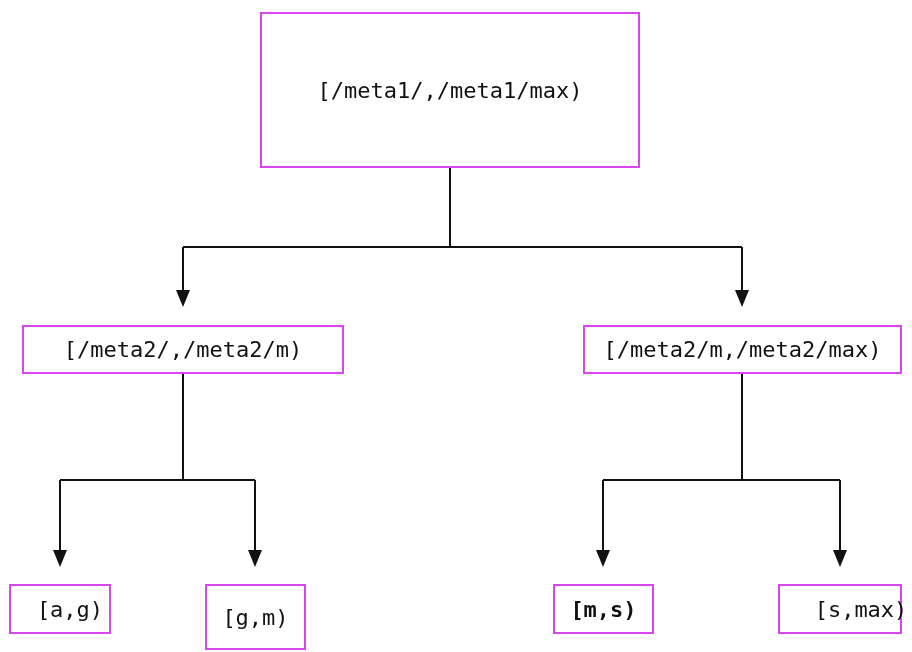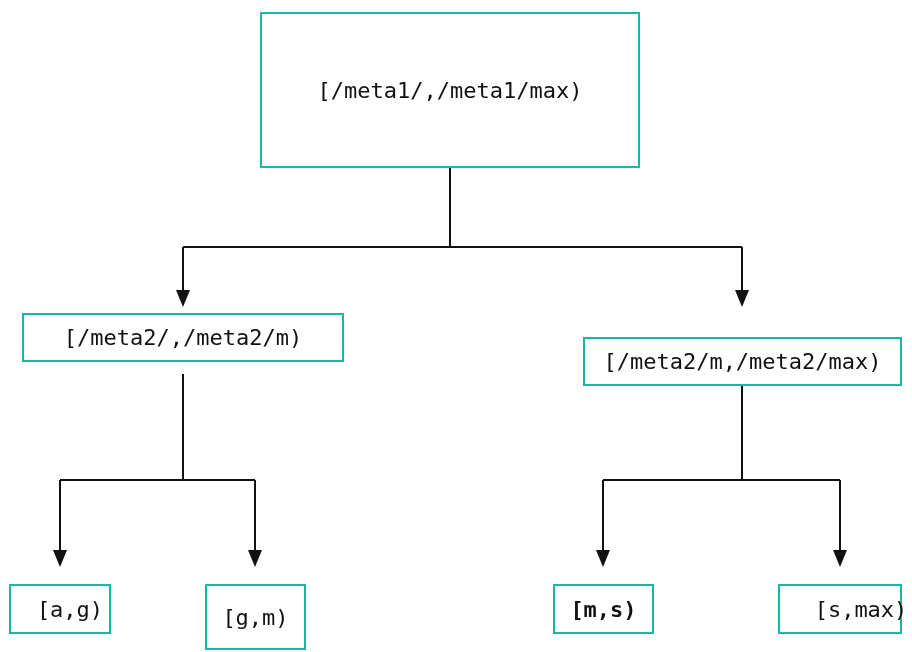--- a/index.html
+++ b/index.html
@@ -28,32 +28,32 @@
     stroke-width: 2;
     fill: none;
   }
   .connectors polygon {
     fill: #111111;
     stroke: none;
   }
   .node {
     position: absolute;
     box-sizing: border-box;
-    border: 2px solid #14b8a6;
+    border: 2px solid #d946ef;
     background: #ffffff;
     display: flex;
     align-items: center;
     justify-content: center;
     font-size: 22px;
     letter-spacing: 0;
     white-space: nowrap;
   }
   .node-root      { left: 260px; top: 12px;  width: 380px; height: 156px; }
-  .node-l2-left   { left: 22px;  top: 313px; width: 322px; height: 49px; }
-  .node-l2-right  { left: 583px; top: 325px; width: 319px; height: 49px; margin-top: 12px; }
+  .node-l2-left   { left: 22px;  top: 325px; width: 322px; height: 49px; }
+  .node-l2-right  { left: 583px; top: 325px; width: 319px; height: 49px; }
   .node-leaf-ag   { left: 9px;   top: 584px; width: 102px; height: 50px; padding-left: 20px; }
   .node-leaf-gm   { left: 205px; top: 584px; width: 101px; height: 66px; }
   .node-leaf-ms   { left: 553px; top: 584px; width: 101px; height: 50px; font-weight: bold; }
   .node-leaf-smax { left: 778px; top: 584px; width: 124px; height: 50px; padding-left: 42px; }
 </style>
 </head>
 <body>
 
 <div class="canvas">
 

